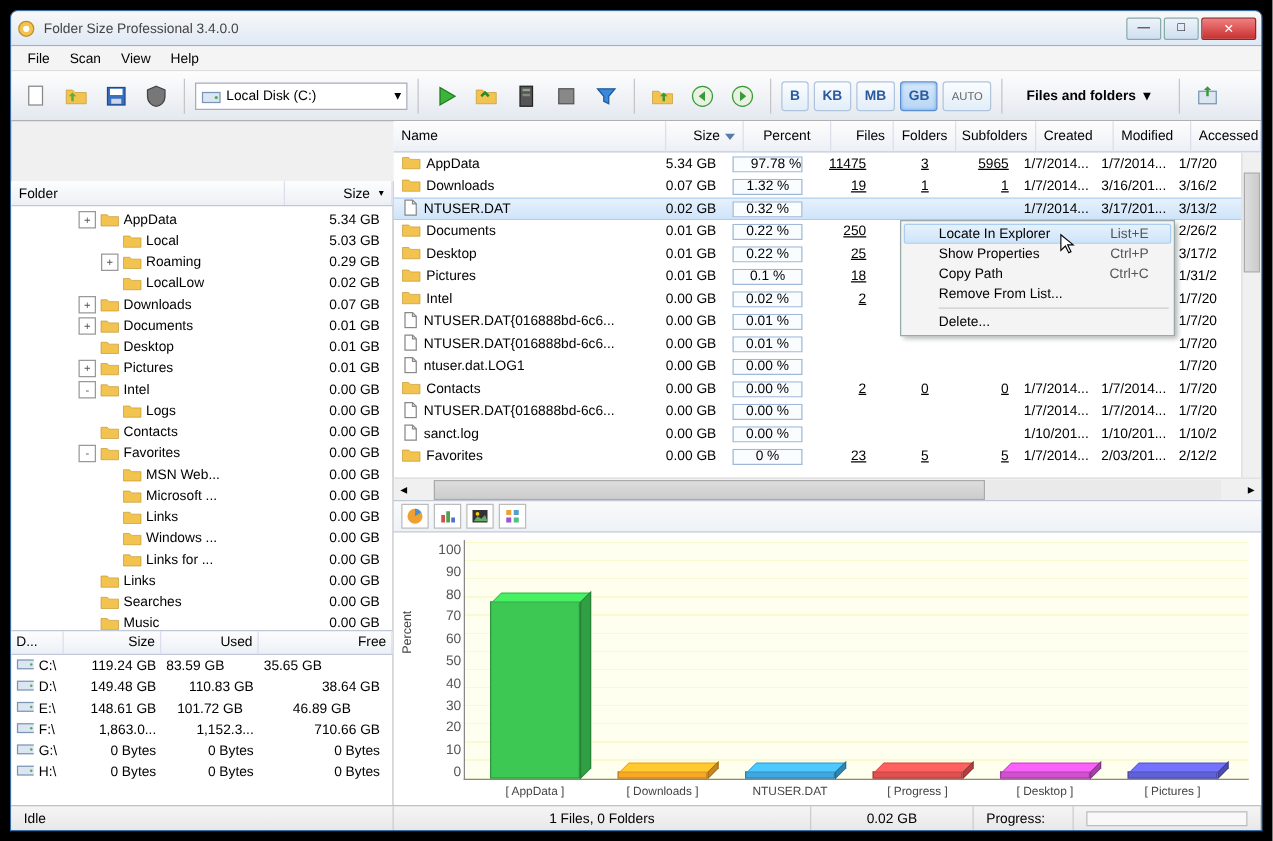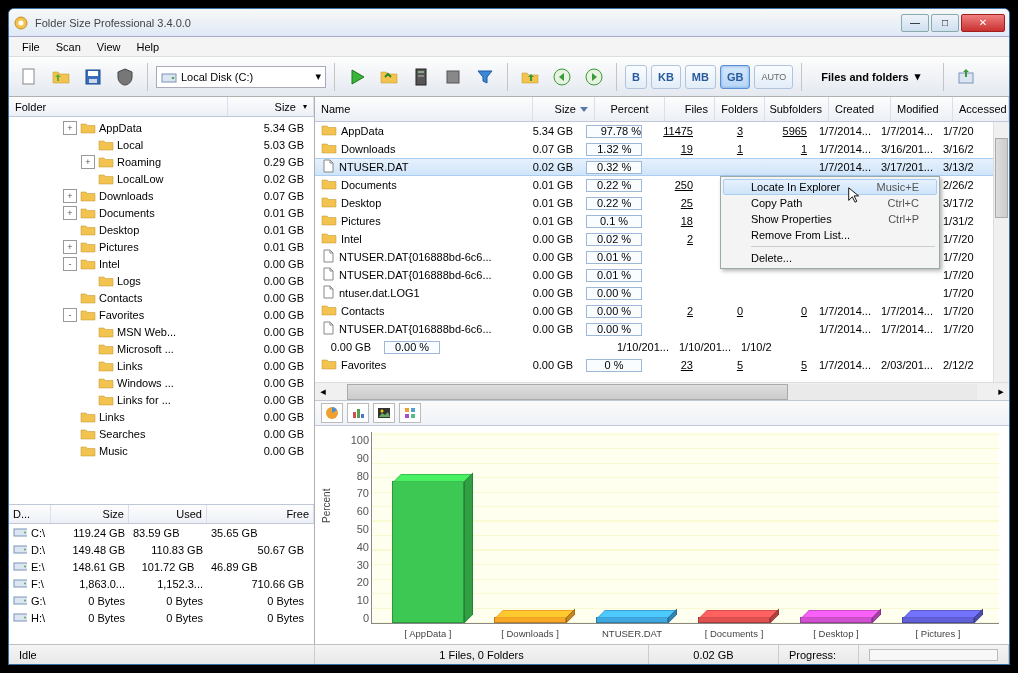--- a/index.html
+++ b/index.html
@@ -16,21 +16,21 @@
 .toolbar { height: 40px; background: linear-gradient(#fdfdfd,#e4e9f0); border-bottom: 1px solid #b0b0b0; display: flex; align-items: center; padding: 0 6px; gap: 4px; }
 .tbtn { width: 28px; height: 28px; display:flex;align-items:center;justify-content:center; border:1px solid transparent; border-radius:3px; }
 .tbtn svg { width:20px; height:20px; }
 .sep { width:1px; height:28px; background:#c5c5c5; margin:0 4px; }
 .drive-dd { height:22px; width:170px; border:1px solid #aab; background:#fff; display:flex; align-items:center; padding:0 4px; gap:4px; }
 .drive-dd .dd-arrow { margin-left:auto; }
 .unit-btn { height:24px; padding:0 6px; border:1px solid #b0c4de; border-radius:3px; background:linear-gradient(#fafdff,#e2edf8); font-weight:bold; color:#2a5a9e; display:flex;align-items:center; }
 .unit-btn.active { border-color:#5a8fd6; background:linear-gradient(#d5e8fb,#b8d6f5); box-shadow: inset 0 0 3px #6aa3e0; }
 .ff-btn { height:24px; padding:0 14px 0 10px; border:1px solid transparent; display:flex;align-items:center; font-weight:bold; gap:6px;}
 .workarea { flex:1; display:flex; min-height:0; }
-.leftpane { width:306px; display:flex; flex-direction:column; border-right:1px solid #b0b0b0; background:#fff; }
+.leftpane { width:306px; display:flex; flex-direction:column; border-right:1px solid #b0b0b0; background:#fff;margin-top:48px; }
 .tree-hdr { height:20px; background:linear-gradient(#fdfdfd,#ecf0f6); border-bottom:1px solid #c0c8d8; display:flex; }
 .tree-hdr .hcell { padding:3px 6px; border-right:1px solid #dde; display:flex; align-items:center; gap:4px; }
 .tree-hdr .hcell.folder { flex:1; }
 .tree-hdr .hcell.size { width:86px; justify-content:flex-end; }
 .tree-body { flex:1; overflow-y:auto; padding:2px 0; }
 .tree-row { display:flex; height:17px; align-items:center; }
 .tree-row .indent { display:flex; align-items:center; }
 .tree-row .exp { width:14px; height:14px; display:flex;align-items:center;justify-content:center; cursor:default; color:#555; font-size:9px; border:1px solid #999; background:#fff; margin-right:3px;}
 .tree-row .noexp { width:17px; }
 .tree-row .ficon { width:16px; height:14px; margin-right:3px; }
@@ -447,31 +447,31 @@
             <span class="dcell" style="flex:1;text-align:left;padding-right:10px">35.65 GB</span>
           </div>
           <div class="disk-row">
             <span class="dcell" style="width:18px"><svg width="16" height="14" viewBox="0 0 16 14">
                 <rect x="1" y="4" width="14" height="7" fill="#dce6f2" stroke="#7a94b6"></rect>
                 <circle cx="12" cy="7.5" r="1" fill="#58a858"></circle>
               </svg></span>
             <span class="dcell" style="width:24px">D:\</span>
             <span class="dcell" style="width:78px;text-align:right">149.48 GB</span>
             <span class="dcell" style="width:78px;text-align:right">110.83 GB</span>
-            <span class="dcell" style="flex:1;text-align:right;padding-right:10px">50.67 GB</span>
+            <span class="dcell" style="flex:1;text-align:right;padding-right:10px">38.64 GB</span>
           </div>
           <div class="disk-row">
             <span class="dcell" style="width:18px"><svg width="16" height="14" viewBox="0 0 16 14">
                 <rect x="1" y="4" width="14" height="7" fill="#dce6f2" stroke="#7a94b6"></rect>
                 <circle cx="12" cy="7.5" r="1" fill="#58a858"></circle>
               </svg></span>
             <span class="dcell" style="width:24px">E:\</span>
             <span class="dcell" style="width:78px;text-align:right">148.61 GB</span>
             <span class="dcell" style="width:78px;text-align:center">101.72 GB</span>
-            <span class="dcell" style="flex:1;text-align:left;padding-right:10px">46.89 GB</span>
+            <span class="dcell" style="flex:1;text-align:center;padding-right:10px">46.89 GB</span>
           </div>
           <div class="disk-row">
             <span class="dcell" style="width:18px"><svg width="16" height="14" viewBox="0 0 16 14">
                 <rect x="1" y="4" width="14" height="7" fill="#dce6f2" stroke="#7a94b6"></rect>
                 <circle cx="12" cy="7.5" r="1" fill="#58a858"></circle>
               </svg></span>
             <span class="dcell" style="width:24px">F:\</span>
             <span class="dcell" style="width:78px;text-align:right">1,863.0...</span>
             <span class="dcell" style="width:78px;text-align:right">1,152.3...</span>
             <span class="dcell" style="flex:1;text-align:right;padding-right:10px">710.66 GB</span>
@@ -766,20 +766,27 @@
               </span>
             </span>
             <span class="lcell lnum"></span>
             <span class="lcell lnum"></span>
             <span class="lcell lnum" style="width:64px"></span>
             <span class="lcell ldate">1/7/2014...</span>
             <span class="lcell ldate">1/7/2014...</span>
             <span class="lcell ldate" style="width:56px">1/7/20</span>
           </div>
           <div class="list-row">
+            <span class="lcell lname">
+              <span><svg width="14" height="14" viewBox="0 0 14 14">
+                  <path class="file-icon-svg" d="M3 1h6l3 3v9H3z"></path>
+                  <path d="M9 1v3h3" fill="none" stroke="#888"></path>
+                </svg></span>
+              <span>sanct.log</span>
+            </span>
             <span class="lcell lsize">0.00 GB</span>
             <span class="lcell lpct">
               <span class="pct-box">
                 <span class="pct-fill" style="width:0%"></span>
                 <span>0.00 %</span>
               </span>
             </span>
             <span class="lcell lnum"></span>
             <span class="lcell lnum"></span>
             <span class="lcell lnum" style="width:64px"></span>
@@ -896,21 +903,21 @@
             </div>
             <div class="bar3d" style="--c: #6060d8;">
               <div class="top"></div>
               <div class="front" style="height:6px"></div>
               <div class="side" style="height:6px"></div>
             </div>
             <div class="xlabels" id="xlabels">
               <span>[ AppData ]</span>
               <span>[ Downloads ]</span>
               <span>NTUSER.DAT</span>
-              <span>[ Documents ]</span>
+              <span>[ Progress ]</span>
               <span>[ Desktop ]</span>
               <span>[ Pictures ]</span>
             </div>
         </div>
       </div>
     </div>
   </div>
 
   <div class="statusbar">
     <div class="scell" style="width:306px">Idle</div>
@@ -920,29 +927,29 @@
     <div class="scell" style="width:150px">
         <div style="flex:1;height:12px;border:1px solid #bbb;background:#f8f8f8"></div>
       </div>
   </div>
 
 </div>
 
 <div class="ctx-menu" style="top:176px; left:720px;">
   <div class="ctx-item hover">
       <span>Locate In Explorer</span>
-      <span class="shortcut">Music+E</span>
+      <span class="shortcut">List+E</span>
+    </div>
+  <div class="ctx-item">
+      <span>Show Properties</span>
+      <span class="shortcut">Ctrl+P</span>
     </div>
   <div class="ctx-item">
       <span>Copy Path</span>
       <span class="shortcut">Ctrl+C</span>
-    </div>
-  <div class="ctx-item">
-      <span>Show Properties</span>
-      <span class="shortcut">Ctrl+P</span>
     </div>
   <div class="ctx-item">
       <span>Remove From List...</span>
     </div>
   <div class="ctx-sep"></div>
   <div class="ctx-item">
       <span>Delete...</span>
     </div>
 </div>
 <svg class="cursor-icon" style="top:186px;left:846px" viewBox="0 0 20 20">

